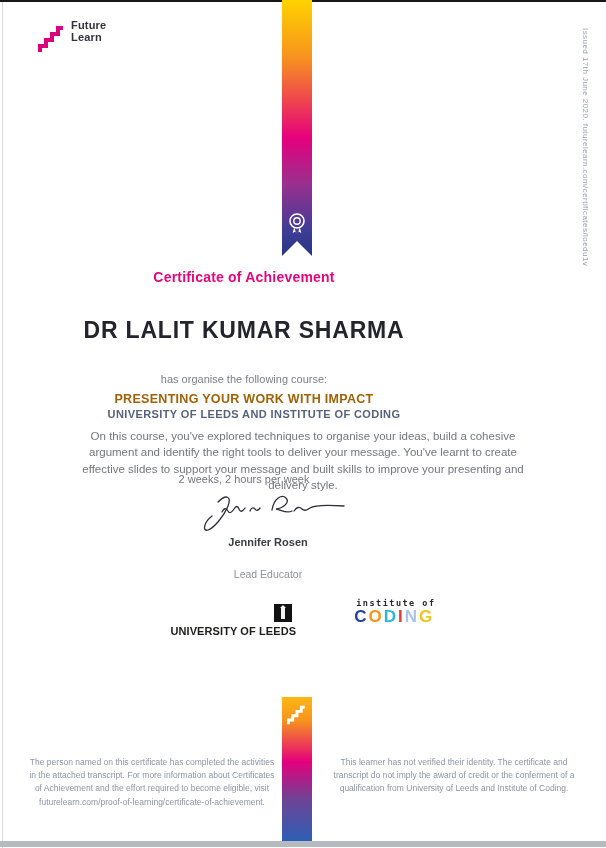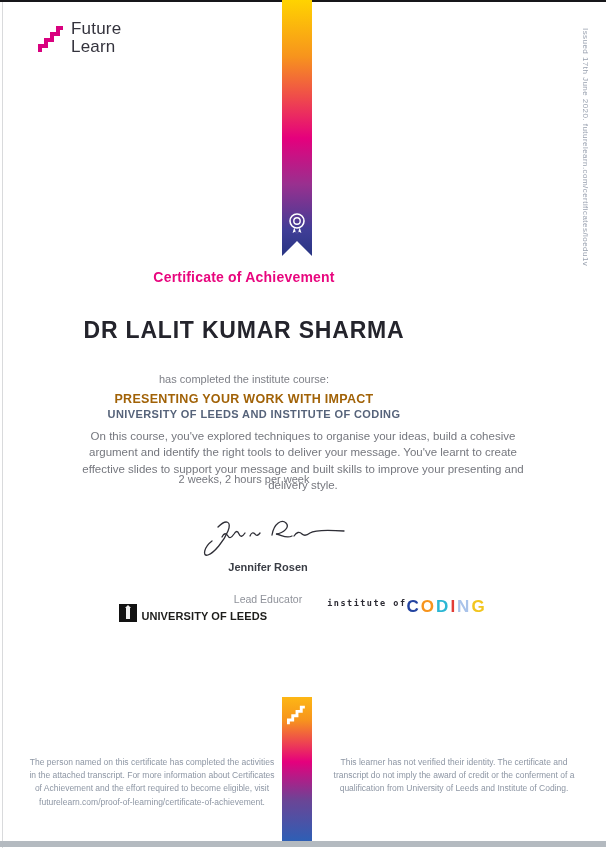--- a/index.html
+++ b/index.html
@@ -9,21 +9,21 @@
     position:relative; width:606px; height:848px; background:#ffffff;
     overflow:hidden; margin:0 auto;
   }
   .top-edge { position:absolute; top:0; left:0; right:0; height:2px; background:#17171a; }
   .left-edge { position:absolute; top:2px; bottom:0; left:2px; width:1px; background:#d9dadc; }
   .bottom-bar { position:absolute; left:0; right:0; bottom:1px; height:6px; background:#b4bac0; }
 
   
   .fl-logo { position:absolute; top:20px; left:38px; display:flex; align-items:flex-start; gap:5px; }
   .fl-logo svg { display:block; margin-top:4px; }
-  .fl-wordmark { font-size:17px; font-weight:normal; color:#34333d; line-height:1.08; letter-spacing:0.2px; }
+  .fl-wordmark { font-size:11px; font-weight:bold; color:#34333d; line-height:1.08; letter-spacing:0.2px; }
 
   
   .ribbon-top {
     position:absolute; left:282px; top:0; width:30px; height:256px;
     background:linear-gradient(180deg,#ffd300 0%,#f7941d 22%,#ef4b4b 38%,#e5007d 54%,#99308f 72%,#3f3d96 90%,#283583 100%);
     clip-path:polygon(0 0,100% 0,100% 100%,50% calc(100% - 15px),0 100%);
   }
   .ribbon-top .badge { position:absolute; left:50%; transform:translateX(-50%); bottom:20px; }
 
   
@@ -34,33 +34,33 @@
 
   .center { position:absolute; left:0; width:488px; text-align:center; }
   .heading { top:269px; color:#e8067e; font-size:14px; font-weight:bold; letter-spacing:0.2px; }
   .recipient { top:317px; color:#24242c; font-size:23px; font-weight:bold; letter-spacing:0.8px; }
   .completed { top:373px; color:#7d7f86; font-size:11px; }
   .course-title { top:392px; color:#a16207; font-size:12.5px; font-weight:bold; letter-spacing:0.3px; }
   .providers { top:408px; color:#56637a; font-size:11px; font-weight:bold; letter-spacing:0.4px;padding-left:20px; }
   .description { top:428px; left:73px; width:460px; color:#75777e; font-size:11.5px; line-height:1.42; text-align:center; position:absolute; }
   .duration { top:473px; color:#75777e; font-size:11px; }
 
-  .signature-block { position:absolute; top:515px; left:0; width:536px; text-align:center; }
+  .signature-block { position:absolute; top:490px; left:0; width:536px; text-align:center; }
   .signature-block svg { display:block; margin:0 auto; }
   .sig-name { margin-top:2px; color:#3a3d45; font-size:11px; font-weight:bold; }
   .sig-role { margin-top:20px; color:#8f929a; font-size:10.5px; }
 
   
   .logos { position:absolute; top:598px; left:0; width:606px; display:flex; justify-content:center; align-items:flex-start; gap:58px; }
-  .uol { display:flex; flex-direction:row; align-items:flex-end; padding-top:6px; }
+  .uol { display:flex; flex-direction:column; align-items:flex-end; padding-top:6px; }
   .uol-mark { width:18px; height:18px; background:#121212; position:relative; margin-right:4px; }
   .uol-tower { position:absolute; left:7px; top:4px; width:4px; height:11px; background:#f2f2f2; }
   .uol-tower:before { content:""; position:absolute; left:-1px; top:-3px; border-left:3px solid transparent; border-right:3px solid transparent; border-bottom:3px solid #f2f2f2; }
   .uol-text { margin-top:3px; color:#1d1d1b; font-size:11px; font-weight:bold; letter-spacing:0.1px; }
-  .ioc { display:flex; flex-direction:row; align-items:flex-start; }
+  .ioc { display:flex; flex-direction:column; align-items:flex-start; }
   .ioc-top { font-family:"DejaVu Sans Mono", monospace; font-size:8.5px; font-weight:bold; color:#2b2a33; letter-spacing:1.5px; margin-left:2px; }
   .ioc-word { font-size:17px; font-weight:bold; letter-spacing:2px; line-height:1.1; }
   .ioc-word .c0 { color:#2343a0; }
   .ioc-word .c1 { color:#f7941d; }
   .ioc-word .c2 { color:#2cb7d4; }
   .ioc-word .c3 { color:#e23c35; }
   .ioc-word .c4 { color:#a9c3ea; }
   .ioc-word .c5 { color:#f2c51d; }
 
   
@@ -97,21 +97,21 @@
       <circle cx="10" cy="9" r="3.2" fill="none" stroke="#ffffff" stroke-width="1.4"></circle>
       <path d="M7.2 15.5 L5.6 21 L8.4 19.6 L9.6 22 Z" fill="#ffffff"></path>
       <path d="M12.8 15.5 L14.4 21 L11.6 19.6 L10.4 22 Z" fill="#ffffff"></path>
     </svg>
   </div>
 
   <div class="issued">Issued 17th June 2020. futurelearn.com/certificates/loedu1v</div>
 
   <div class="center heading">Certificate of Achievement</div>
   <div class="center recipient">DR LALIT KUMAR SHARMA</div>
-  <div class="center completed">has completed the institute course:</div>
+  <div class="center completed">has organise the following course:</div>
   <div class="center course-title">PRESENTING YOUR WORK WITH IMPACT</div>
   <div class="center providers">UNIVERSITY OF LEEDS AND INSTITUTE OF CODING</div>
   <div class="description">On this course, you've explored techniques to organise your ideas, build a cohesive argument and identify the right tools to deliver your message. You've learnt to create effective slides to support your message and built skills to improve your presenting and delivery style.</div>
   <div class="center duration">2 weeks, 2 hours per week</div>
 
   <div class="signature-block">
     <svg width="160" height="44" viewBox="0 0 160 44">
       <g fill="none" stroke="#2e2e36" stroke-width="1.3" stroke-linecap="round">
         <path d="M30 12 C38 4 44 6 40 16 C36 26 26 38 20 40 C14 42 16 32 24 26"></path>
         <path d="M34 22 q3 -6 6 -1 q2 4 6 -2 q3 -5 5 0 q2 5 6 -1"></path>

